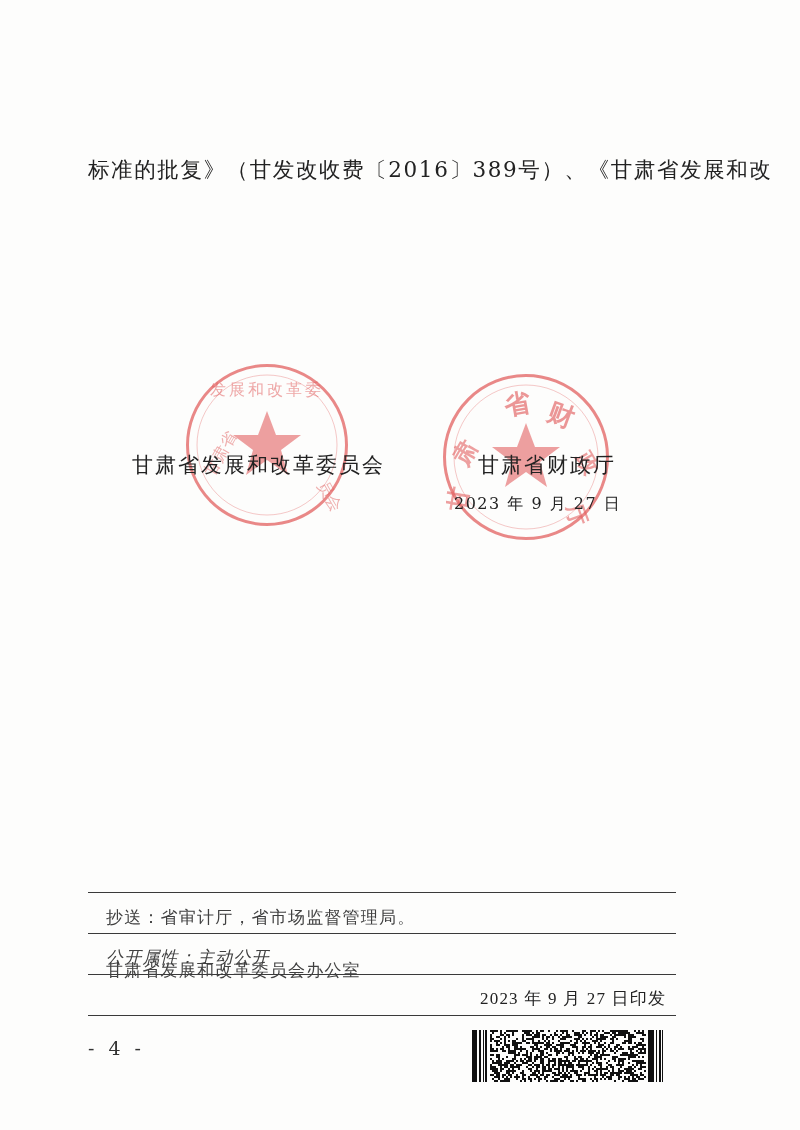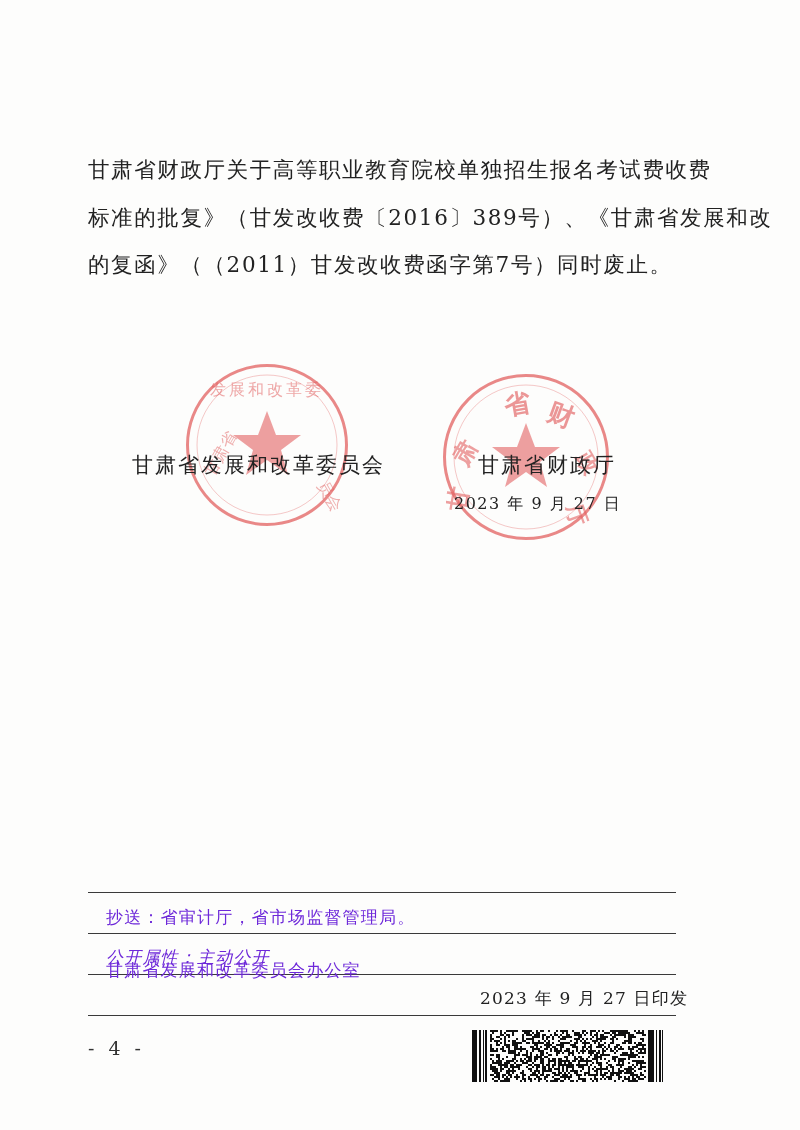--- a/index.html
+++ b/index.html
@@ -46,21 +46,21 @@
     .rule {
       position: absolute;
       left: 88px; width: 588px; height: 0;
       border-top: 1.5px solid #3a3a3a;
     }
     .footer-row {
       position: absolute;
       left: 106px;
       font-size: 17px;
       letter-spacing: 1.2px;
-      color: #6d28d9;
+      color: #404040;
       white-space: nowrap;
     }
     .footer-right {
       position: absolute;
       left: 480px;
       font-size: 17px;
       letter-spacing: 1.2px;
       white-space: nowrap;
       color: #222;
     }
@@ -74,23 +74,21 @@
     #barcode {
       position: absolute;
       left: 472px; top: 1030px;
       width: 192px; height: 52px;
     }
   </style>
 </head>
 <body>
 
 <div class="body-text">
-  <span class="line">甘肃省财政厅关于高等职业教育院校单独招生报名考试费收费</span>
   <span class="line">标准的批复》（甘发改收费〔2016〕389号）、《甘肃省发展和改</span>
-  <span class="line">的复函》（（2011）甘发改收费函字第7号）同时废止。</span>
 </div>
 
 <div class="stamp" id="stamp-left">
   <svg width="156" height="156" viewBox="0 0 156 156">
     <circle cx="78" cy="78" r="70" fill="none" stroke="rgba(226,96,96,0.35)" stroke-width="1"></circle>
     <polygon points="78,44 87,68 112,68 92,83 99,108 78,93 57,108 64,83 44,68 69,68" fill="rgba(226,96,96,0.6)"></polygon>
     <text x="78" y="28" text-anchor="middle" font-size="16" fill="rgba(226,96,96,0.55)" font-family="DejaVu Serif, serif" letter-spacing="3">发展和改革委</text>
     <text x="24" y="110" font-size="16" fill="rgba(226,96,96,0.5)" font-family="DejaVu Serif, serif" transform="rotate(-60 24 110)">甘肃省</text>
     <text x="128" y="118" font-size="16" fill="rgba(226,96,96,0.5)" font-family="DejaVu Serif, serif" transform="rotate(60 128 118)">员会</text>
   </svg>
@@ -112,21 +110,21 @@
 <div class="sig" id="sig-left">甘肃省发展和改革委员会</div>
 <div class="sig" id="sig-right">甘肃省财政厅</div>
 <div class="sig" id="sig-date">2023 年 9 月 27 日</div>
 
 <div class="rule" style="top:892px;"></div>
 <div class="footer-row" style="top:906px;">抄送：省审计厅，省市场监督管理局。</div>
 <div class="rule" style="top:933px;"></div>
 <div class="footer-row" style="top:946px;font-style:italic;">公开属性：主动公开</div>
 <div class="rule" style="top:974px;"></div>
 <div class="footer-row" style="top:959px;">甘肃省发展和改革委员会办公室</div>
-<div class="footer-right" style="top:987px;">2023 年 9 月 27 日印发</div>
+<div class="footer-right" style="top:987px;font-family:Liberation Serif, serif;">2023 年 9 月 27 日印发</div>
 <div class="rule" style="top:1015px;"></div>
 
 <div id="page-number">- 4 -</div>
 
 <div id="barcode">
   <svg width="192" height="52" viewBox="0 0 192 52" id="barcode-svg">
     <rect x="0" y="0" width="5" height="52" fill="#111"></rect>
     <rect x="7" y="0" width="2" height="52" fill="#111"></rect>
     <rect x="11" y="0" width="1" height="52" fill="#111"></rect>
     <rect x="13" y="0" width="2" height="52" fill="#111"></rect>

